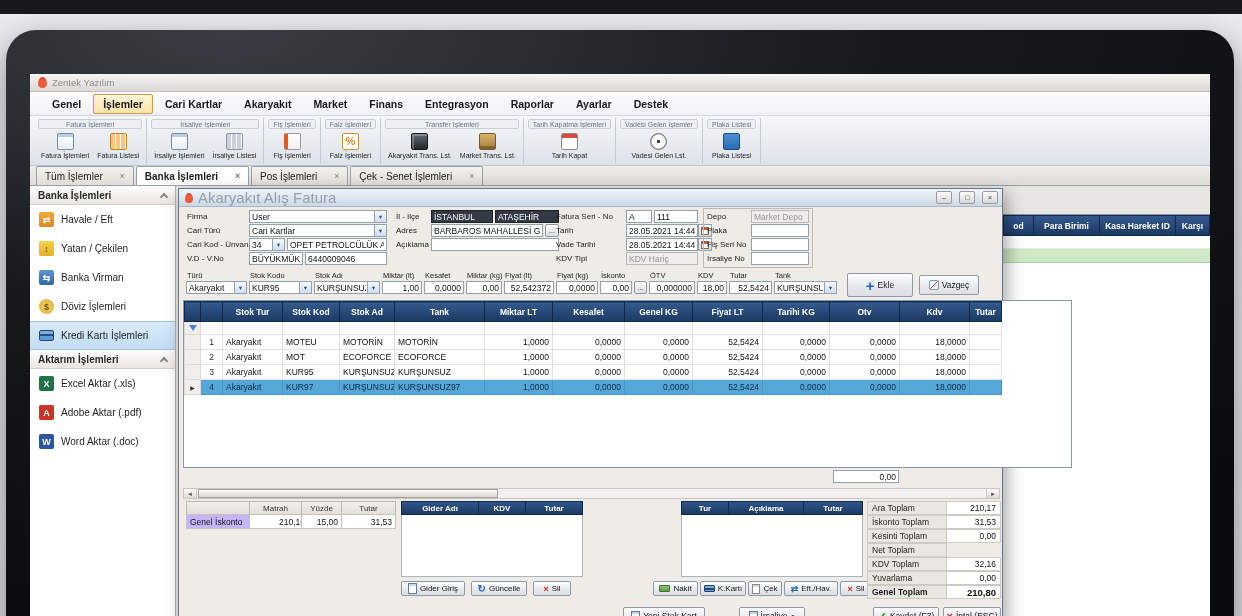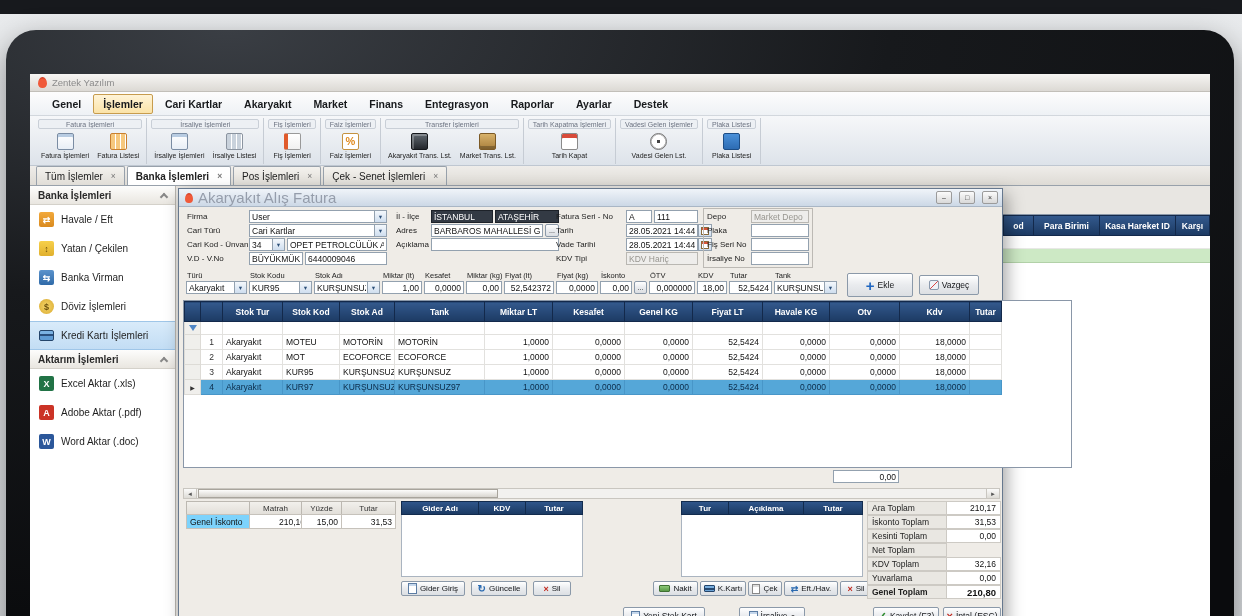--- a/index.html
+++ b/index.html
@@ -29,21 +29,21 @@
   .ric-grid-o {border:1px solid #c87f2f; background:repeating-linear-gradient(90deg,#f6c87e 0 4px,#fff 4px 5px), repeating-linear-gradient(0deg,#f0b055 0 4px,#fff 4px 5px);}
   .ric-grid-g {border:1px solid #8b94a0; background:repeating-linear-gradient(90deg,#c9d2dc 0 4px,#fff 4px 5px), repeating-linear-gradient(0deg,#b8c2cd 0 4px,#fff 4px 5px);}
   .ric-receipt {background:linear-gradient(#fff,#f0f0f0); border:1px solid #999; border-left:4px solid #e05a2b;}
   .ric-percent {background:#fff; border:1px solid #c49240; color:#e08a1e; font-weight:bold; font-size:11px; line-height:15px; text-align:center;}
   .ric-pump {background:linear-gradient(#606870,#23272c); box-shadow:inset 2px 2px 0 rgba(255,255,255,.25); border:1px solid #15181c;}
   .ric-cart {background:linear-gradient(#d8b26a,#a97f3c); border:1px solid #7c5a26; box-shadow:inset 0 -3px 0 rgba(0,0,0,.25);}
   .ric-cal {background:#fff; border:1px solid #8a8a8a; box-shadow:inset 0 4px 0 #d84b3a;}
   .ric-clock {background:radial-gradient(circle at 50% 50%, #444 0 1.5px, #fff 1.6px 60%, #c9c9c9 61%); border:1px solid #777; border-radius:50%;}
   .ric-plate {background:linear-gradient(#4a90d9,#2d6cb3); border:1px solid #1d4d85;}
   .tabbar {position:absolute; left:0; top:92px; right:0; height:20px; background:linear-gradient(#efedea,#dedbd5); border-bottom:1px solid #98a1ab; display:flex; align-items:flex-end; padding-left:6px;}
-  .tab {height:19px; display:inline-flex; align-items:center; gap:8px; padding:0 8px; margin-right:2px; border:1px solid #98a1ab; border-bottom:none; border-radius:2px 2px 0 0; background:linear-gradient(#f4f2ee,#e0ddd7); font-size:10px; color:#222; white-space:nowrap;}
+  .tab {height:19px; display:inline-flex; align-items:center; gap:17px; padding:0 8px; margin-right:2px; border:1px solid #98a1ab; border-bottom:none; border-radius:2px 2px 0 0; background:linear-gradient(#f4f2ee,#e0ddd7); font-size:10px; color:#222; white-space:nowrap;}
   .tab.active {background:#fff; font-weight:bold;}
   .tclose {font-size:8.5px; color:#777;}
 
   
   .workspace {position:absolute; left:146px; top:112px; right:0; bottom:0; background:#e8e6e2;}
   .sidebar {position:absolute; left:0; top:112px; width:146px; bottom:0; background:#fff; border-right:1px solid #b8b5af;}
   .shead {height:19px; display:flex; align-items:center; justify-content:space-between; padding:0 8px; background:linear-gradient(#fdfdfc,#e9e6e0); border-bottom:1px solid #d4d1ca; font-size:10px; font-weight:bold; color:#2a2a2a;}
   .chev {width:6px; height:6px; border-left:2px solid #888; border-top:2px solid #888; transform:rotate(45deg); margin-top:3px;}
   .sitem {height:29px; display:flex; align-items:center; gap:7px; padding-left:9px; font-size:10px; color:#1e1e1e; background:#fff; white-space:nowrap;}
   .sitem.sel {background:linear-gradient(#d9ebfa,#c2ddf4); box-shadow:inset 0 1px 0 #9fc6e8, inset 0 -1px 0 #9fc6e8;}
@@ -485,21 +485,21 @@
             <th></th>
             <th></th>
             <th>Stok Tur</th>
             <th>Stok Kod</th>
             <th>Stok Ad</th>
             <th>Tank</th>
             <th>Miktar LT</th>
             <th>Kesafet</th>
             <th>Genel KG</th>
             <th>Fiyat LT</th>
-            <th>Havale KG</th>
+            <th>Tarihi KG</th>
             <th>Otv</th>
             <th>Kdv</th>
             <th>Tutar</th>
           </tr>
         </thead>
         <tbody>
           <tr class="frow">
             <td>
                   <div class="fun"></div>
                 </td>
@@ -591,21 +591,21 @@
     <div class="hscroll">
       <div class="sarr">◄</div>
       <div class="sthumb"></div>
       <div class="sarr right">►</div>
     </div>
 
     <div class="bt-h" style="left:7px;top:312px;width:64px;"></div>
     <div class="bt-h" style="left:70px;top:312px;width:53px;">Matrah</div>
     <div class="bt-h" style="left:122px;top:312px;width:41px;">Yüzde</div>
     <div class="bt-h" style="left:162px;top:312px;width:55px;">Tutar</div>
-    <div class="bt-c" style="left:7px;top:325px;width:64px;background:#7dd3fc;">Genel İskonto</div>
+    <div class="bt-c" style="left:7px;top:325px;width:64px;background:#c4b5fd;">Genel İskonto</div>
     <div class="bt-c num" style="left:70px;top:325px;width:60px;justify-content:flex-end;">210,16</div>
     <div class="bt-c num" style="left:122px;top:325px;width:41px;justify-content:flex-end;">15,00</div>
     <div class="bt-c num" style="left:162px;top:325px;width:55px;justify-content:flex-end;">31,53</div>
 
     <div class="nh" style="left:222px;top:312px;width:78px;">Gider Adı</div>
     <div class="nh" style="left:299px;top:312px;width:48px;">KDV</div>
     <div class="nh" style="left:346px;top:312px;width:58px;">Tutar</div>
     <div class="pbody" style="left:222px;top:326px;width:182px;height:62px;"></div>
     <div class="btn" style="left:222px;top:392px;width:64px;height:15px;font-size:8px;">
       <span class="doci"></span>

